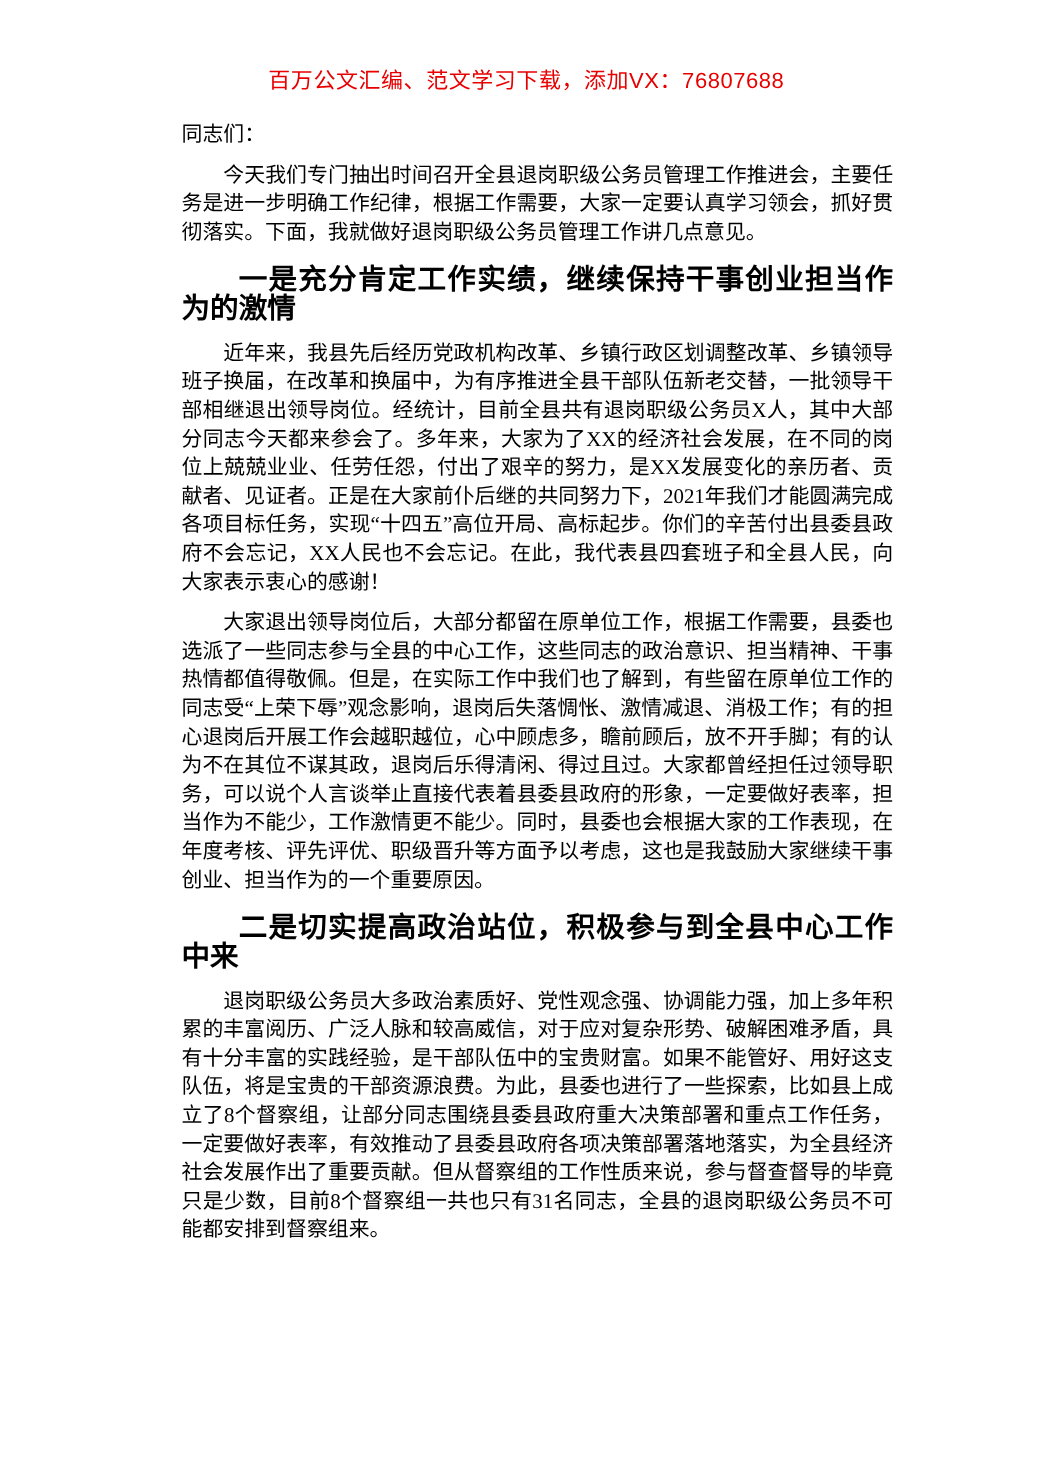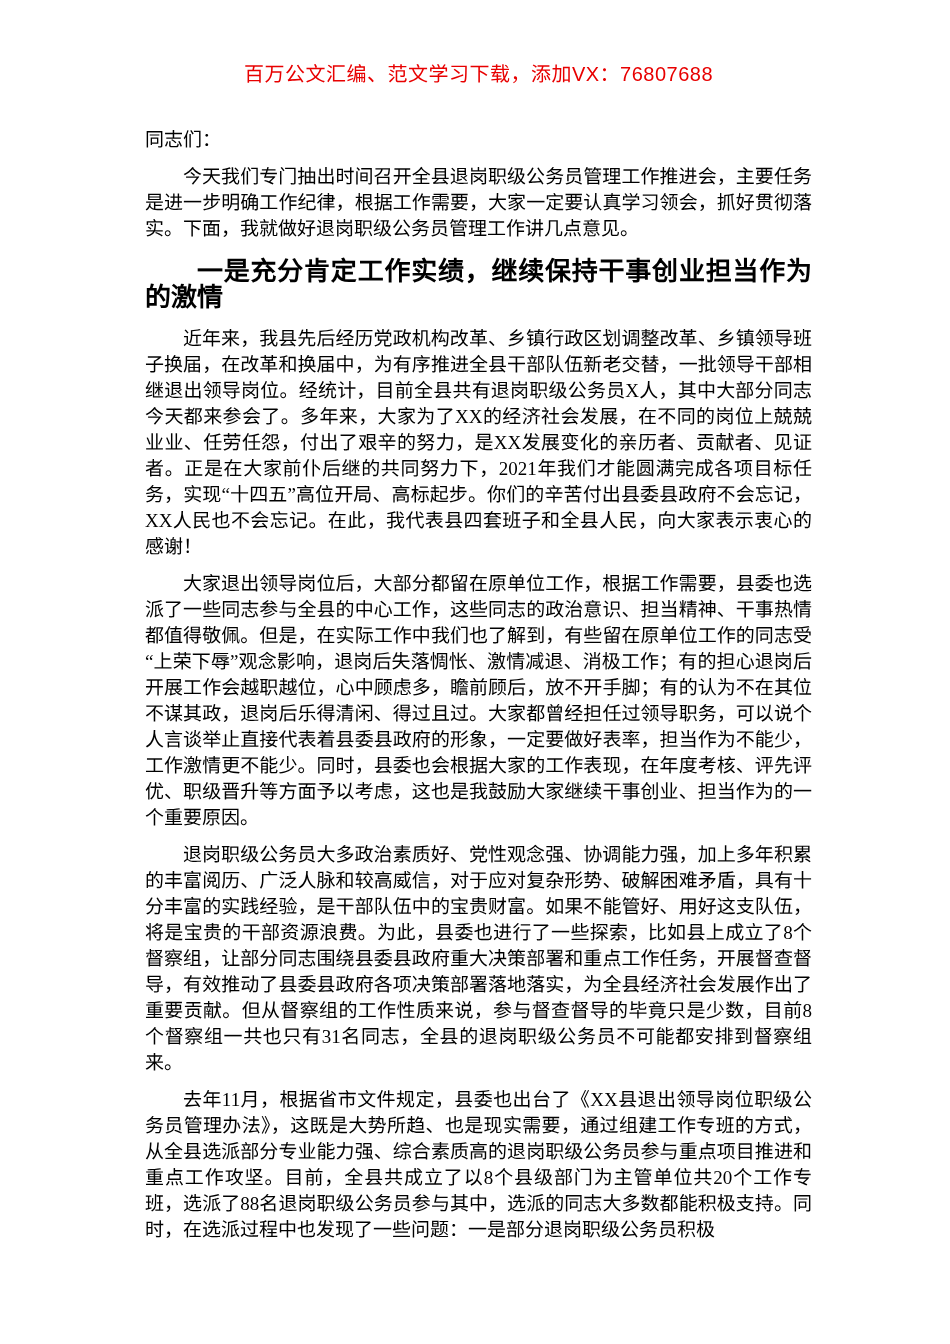--- a/index.html
+++ b/index.html
@@ -17,27 +17,28 @@
     padding: 62px 138px 60px 145px;
     font-family: "Liberation Serif", "DejaVu Serif", serif;
     color: #000000;
   }
   .promo {
     text-align: center;
     color: #e80000;
     font-size: 20px;
     line-height: 24px;
     font-family: "Liberation Sans", "DejaVu Sans", sans-serif;
-    margin: 0 0 41px 0;
+    margin: 0 0 24px 0;
     letter-spacing: 0.5px;
   }
   .doc {
     font-size: 19px;
     line-height: 26px;
     text-align: justify;
+    margin-left: 20px;
   }
   .salutation {
     margin: 0 0 10px 0;
     text-indent: 0;
   }
   .para {
     margin: 11px 0;
     text-indent: 2em;
   }
   .heading {
@@ -59,19 +60,19 @@
     <p class="salutation">同志们：</p>
 
     <p class="para">今天我们专门抽出时间召开全县退岗职级公务员管理工作推进会，主要任务是进一步明确工作纪律，根据工作需要，大家一定要认真学习领会，抓好贯彻落实。下面，我就做好退岗职级公务员管理工作讲几点意见。</p>
 
     <p class="heading">一是充分肯定工作实绩，继续保持干事创业担当作为的激情</p>
 
     <p class="para">近年来，我县先后经历党政机构改革、乡镇行政区划调整改革、乡镇领导班子换届，在改革和换届中，为有序推进全县干部队伍新老交替，一批领导干部相继退出领导岗位。经统计，目前全县共有退岗职级公务员X人，其中大部分同志今天都来参会了。多年来，大家为了XX的经济社会发展，在不同的岗位上兢兢业业、任劳任怨，付出了艰辛的努力，是XX发展变化的亲历者、贡献者、见证者。正是在大家前仆后继的共同努力下，2021年我们才能圆满完成各项目标任务，实现“十四五”高位开局、高标起步。你们的辛苦付出县委县政府不会忘记，XX人民也不会忘记。在此，我代表县四套班子和全县人民，向大家表示衷心的感谢！</p>
 
     <p class="para">大家退出领导岗位后，大部分都留在原单位工作，根据工作需要，县委也选派了一些同志参与全县的中心工作，这些同志的政治意识、担当精神、干事热情都值得敬佩。但是，在实际工作中我们也了解到，有些留在原单位工作的同志受“上荣下辱”观念影响，退岗后失落惆怅、激情减退、消极工作；有的担心退岗后开展工作会越职越位，心中顾虑多，瞻前顾后，放不开手脚；有的认为不在其位不谋其政，退岗后乐得清闲、得过且过。大家都曾经担任过领导职务，可以说个人言谈举止直接代表着县委县政府的形象，一定要做好表率，担当作为不能少，工作激情更不能少。同时，县委也会根据大家的工作表现，在年度考核、评先评优、职级晋升等方面予以考虑，这也是我鼓励大家继续干事创业、担当作为的一个重要原因。</p>
 
+    <p class="heading">二是切实提高政治站位，积极参与到全县中心工作中来</p>
 
-    <p class="para">退岗职级公务员大多政治素质好、党性观念强、协调能力强，加上多年积累的丰富阅历、广泛人脉和较高威信，对于应对复杂形势、破解困难矛盾，具有十分丰富的实践经验，是干部队伍中的宝贵财富。如果不能管好、用好这支队伍，将是宝贵的干部资源浪费。为此，县委也进行了一些探索，比如县上成立了8个督察组，让部分同志围绕县委县政府重大决策部署和重点工作任务，开展督查督导，有效推动了县委县政府各项决策部署落地落实，为全县经济社会发展作出了重要贡献。但从督察组的工作性质来说，参与督查督导的毕竟只是少数，目前8个督察组一共也只有31名同志，全县的退岗职级公务员不可能都安排到督察组来。</p>
+    <p class="para">退岗职级公务员大多政治素质好、党性观念强、协调能力强，加上多年积累的丰富阅历、广泛人脉和较高威信，对于应对复杂形势、破解困难矛盾，具有十分丰富的实践经验，是干部队伍中的宝贵财富。如果不能管好、用好这支队伍，将是宝贵的干部资源浪费。为此，县委也进行了一些探索，比如县上成立了8个督察组，让部分同志围绕县委县政府重大决策部署和重点工作任务，一定要做好表率，有效推动了县委县政府各项决策部署落地落实，为全县经济社会发展作出了重要贡献。但从督察组的工作性质来说，参与督查督导的毕竟只是少数，目前8个督察组一共也只有31名同志，全县的退岗职级公务员不可能都安排到督察组来。</p>
 
-    <p class="para">去年11月，根据省市文件规定，县委也出台了《XX县退出领导岗位职级公务员管理办法》，这既是大势所趋、也是现实需要，通过组建工作专班的方式，从全县选派部分专业能力强、综合素质高的退岗职级公务员参与重点项目推进和重点工作攻坚。目前，全县共成立了以8个县级部门为主管单位共20个工作专班，选派了88名退岗职级公务员参与其中，选派的同志大多数都能积极支持。同时，在选派过程中也发现了一些问题：一是部分退岗职级公务员积极</p>
   </main>
 
 </div>
 
 </body></html>

